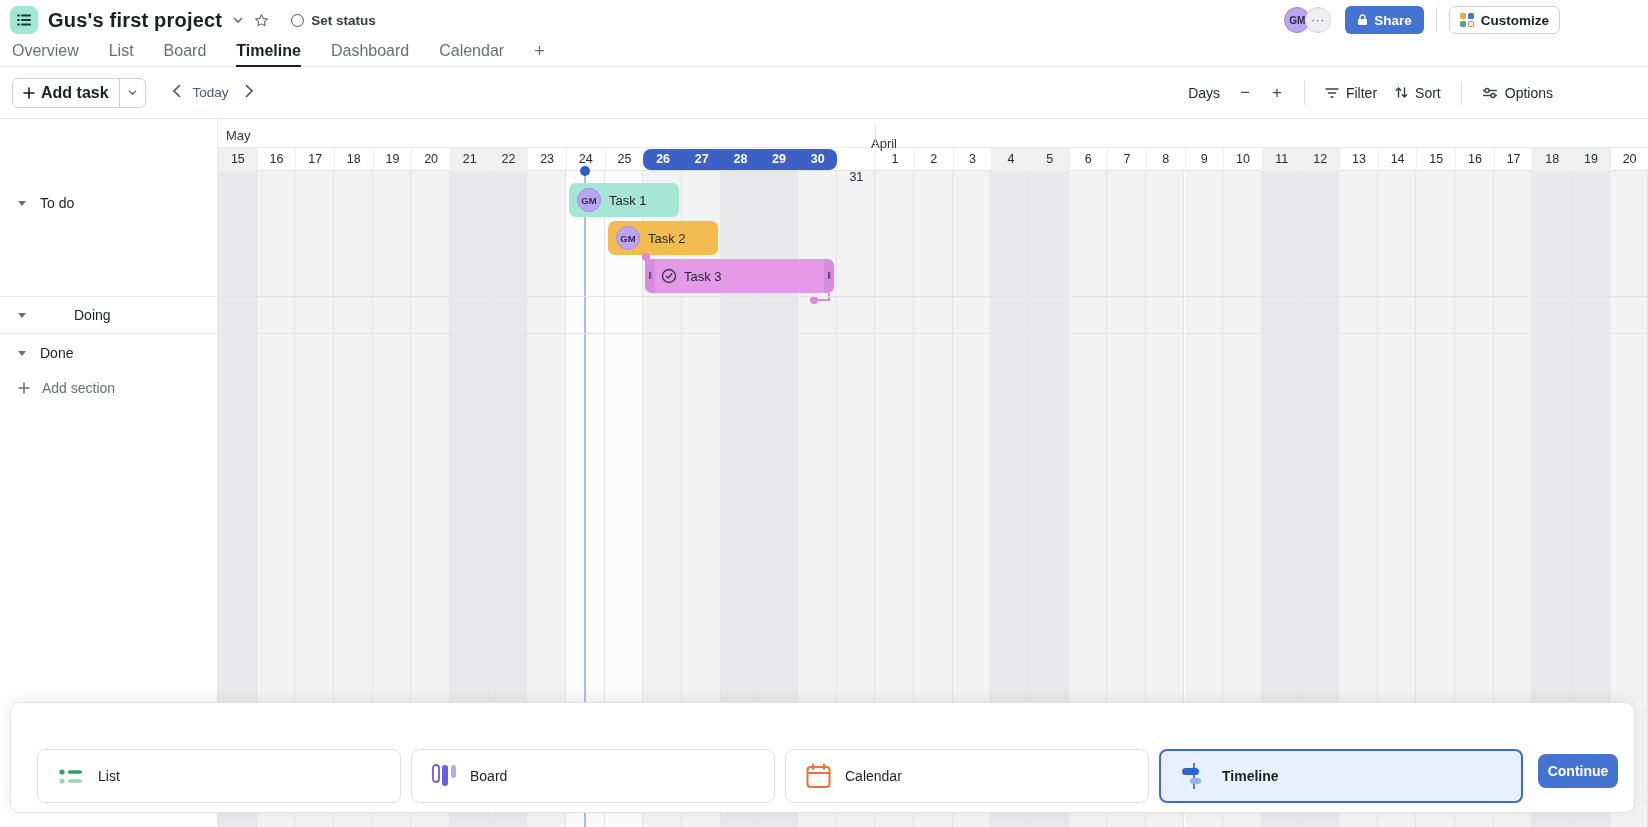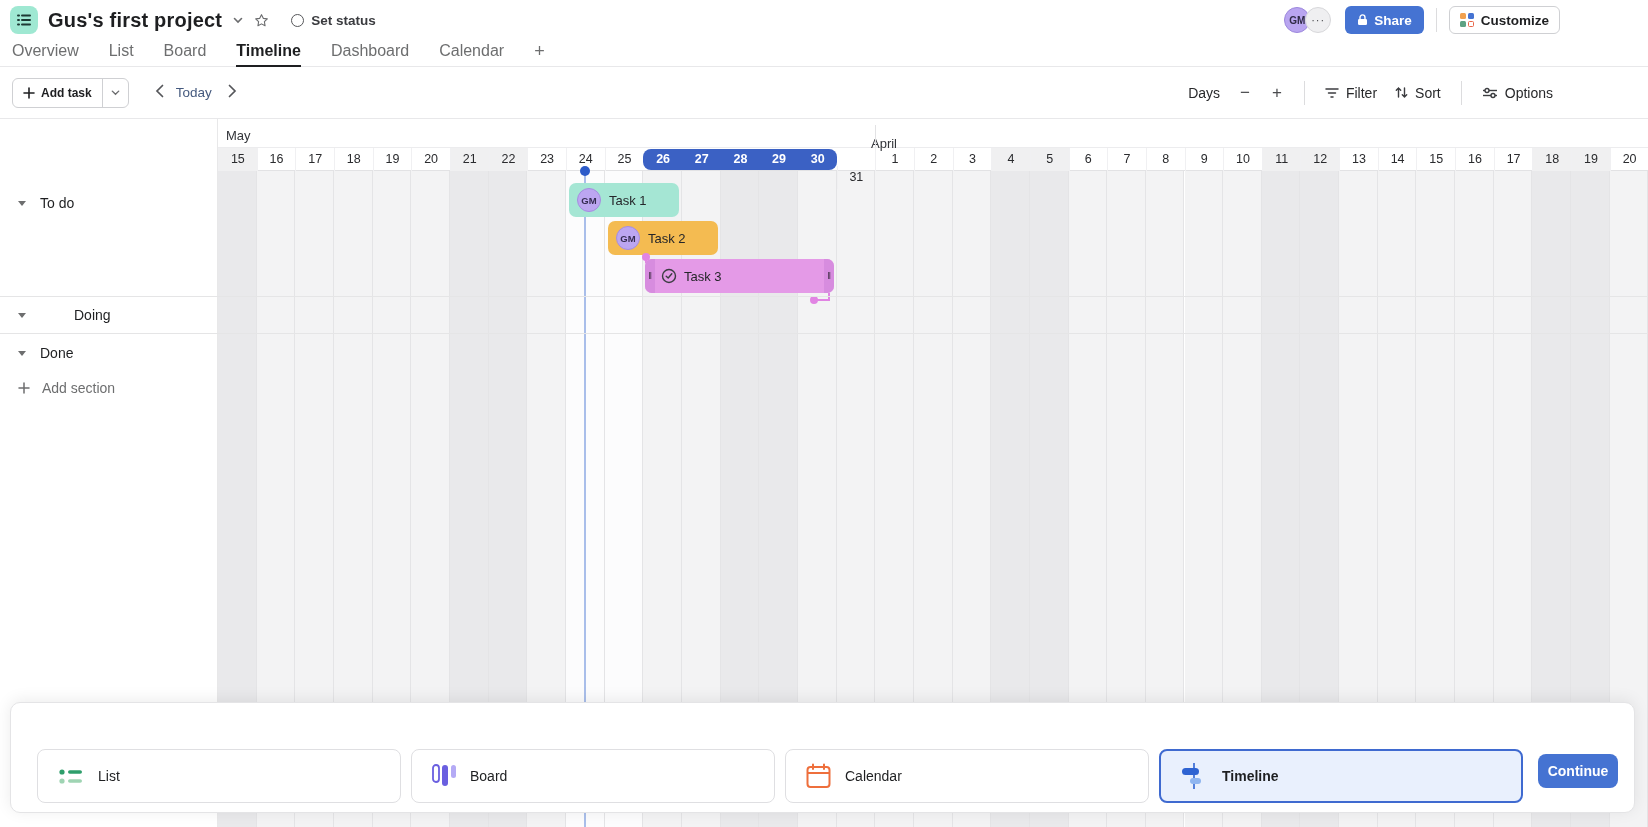--- a/index.html
+++ b/index.html
@@ -26,21 +26,21 @@
   .cg1{background:#f1a14f}.cg2{background:#4573d2}.cg3{background:#5da283}.cg4{border:1.5px solid #e8674a}
   
   .tabs { position:absolute; top:36px; left:0; right:0; height:31px; border-bottom:1px solid #e8e8ea; display:flex; align-items:stretch; gap:30px; padding-left:12px; }
   .tab { position:relative; display:flex; align-items:center; font-size:16px; color:#6d6e6f; cursor:pointer; }
   .tab.active { color:#1e1f21; font-weight:700; }
   .tab.active::after { content:""; position:absolute; left:0; right:0; bottom:-1px; height:2px; background:#1e1f21; }
   .tab-add { display:flex; align-items:center; color:#6d6e6f; font-size:18px; cursor:pointer; }
   
   .toolbar { position:absolute; top:67px; left:0; right:0; height:52px; border-bottom:1px solid #e8e8ea; display:flex; align-items:center; padding:0 95px 0 12px; }
   .addtask { display:flex; align-items:stretch; height:30px; border:1px solid #cfd0d3; border-radius:6px; overflow:hidden; background:#fff; cursor:pointer; }
-  .addtask .main-part { display:flex; align-items:center; gap:6px; padding:0 10px; font-size:12px; font-weight:600; }
+  .addtask .main-part { display:flex; align-items:center; gap:6px; padding:0 10px; font-size:16px; font-weight:600; }
   .addtask .chev-part { display:flex; align-items:center; padding:0 7px; border-left:1px solid #cfd0d3; color:#6d6e6f; }
   .nav-arrow { color:#6d6e6f; font-size:15px; margin-left:22px; cursor:pointer; padding:0 4px; }
   .today-lbl { color:#44597e; font-size:13.5px; margin:0 8px; cursor:pointer; }
   .toolbar-right { margin-left:auto; display:flex; align-items:center; gap:18px; }
   .tb-item { display:flex; align-items:center; gap:7px; font-size:14px; color:#28292b; cursor:pointer; }
   .zoomer { font-size:17px; color:#4a4b4e; cursor:pointer; padding:0 2px; }
   
   .main { position:absolute; top:119px; left:0; right:0; bottom:0; overflow:hidden; }
   .left-panel { position:absolute; left:0; top:0; bottom:0; width:218px; background:#fff; border-right:1px solid #e8e8e9; z-index:2; }
   .section-head { position:absolute; left:18px; display:flex; align-items:center; gap:14px; font-size:14px; color:#1e1f21; cursor:pointer; }

